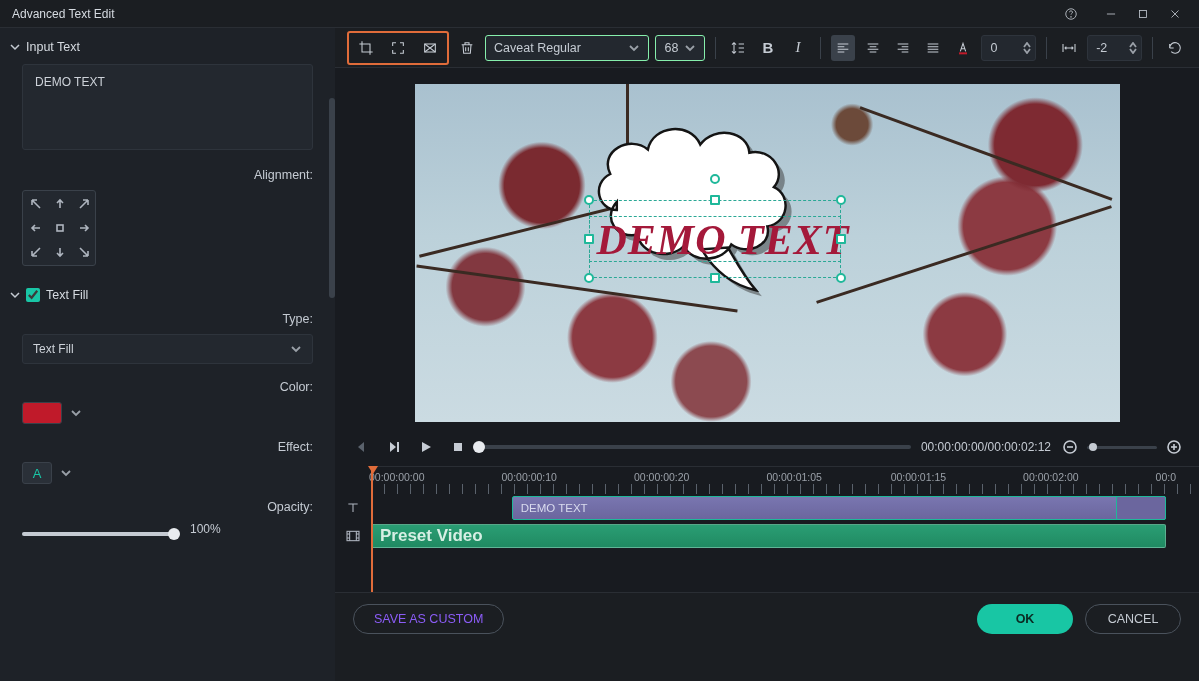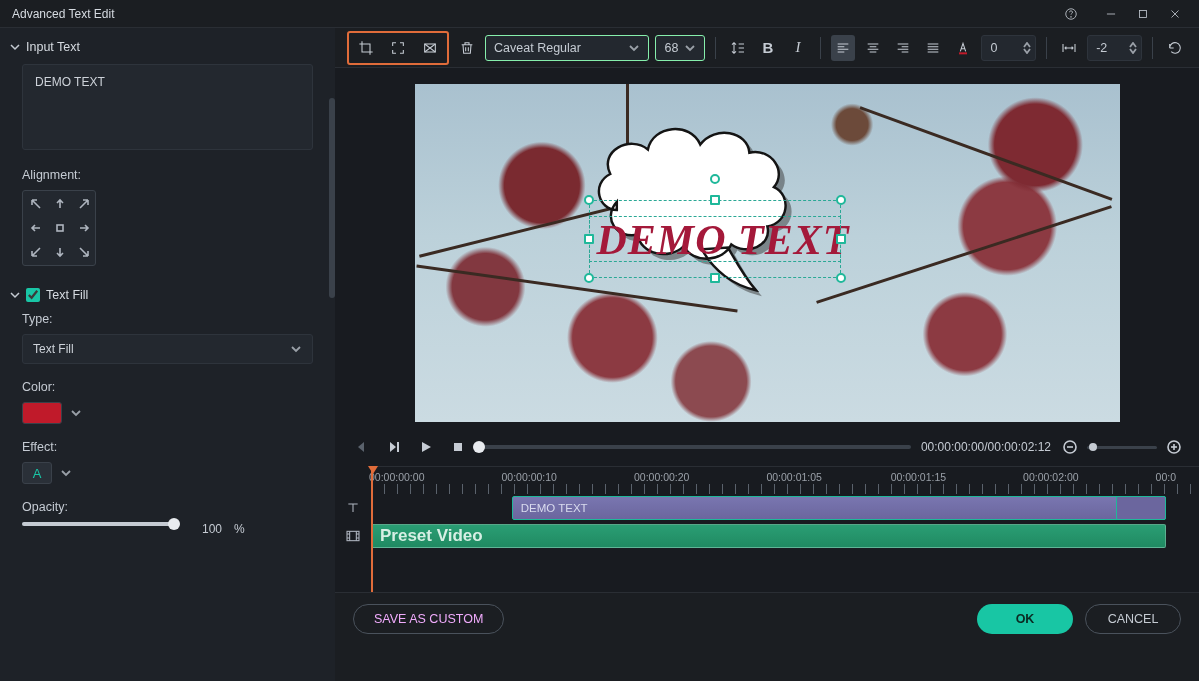--- a/index.html
+++ b/index.html
@@ -21,31 +21,31 @@
   .left { width:335px; background:#1e2228; display:flex; flex-direction:column; }
   .tabs { height:40px; display:flex; align-items:center; gap:22px; padding:0 18px; border-bottom:1px solid #2a2e34; font-size:13px; }
   .tab { color:#c5cbd3; cursor:pointer; padding:6px 0; }
   .tab.active { color:#19c6a6; border-bottom:2px solid #19c6a6; }
   .left-scroll { flex:1; overflow:auto; padding:4px 0 20px 0; }
   .section-head { display:flex; align-items:center; gap:6px; padding:8px 12px 4px 10px; font-size:12.5px; color:#d6dbe1; }
   .section-head .disclosure { width:10px; height:10px; }
   .section-head input[type=checkbox] { accent-color:#19c6a6; width:14px; height:14px; }
   .section-body { padding:6px 22px 14px 22px; }
   .textarea-box { width:100%; height:86px; background:#23282f; border:1px solid #2e343c; border-radius:3px; padding:10px 12px; font-size:12px; color:#cdd2d9; resize:none; outline:none; }
-  .label { font-size:12.5px; color:#c5cbd3; margin-bottom:8px; display:block; }
+  .label { font-size:12.5px; color:#c5cbd3; margin-bottom:8px; display:block;text-align:right; }
   .align-grid { display:grid; grid-template-columns:repeat(3,22px); grid-template-rows:repeat(3,22px); gap:2px; width:74px; border:1px solid #3a414a; border-radius:3px; padding:2px; background:#23282f; }
   .align-cell { display:flex; align-items:center; justify-content:center; color:#aeb5bf; cursor:pointer; }
   .align-cell svg { width:12px; height:12px; stroke:#aeb5bf; fill:none; stroke-width:1.6; }
   .select-box { width:100%; height:30px; background:#23282f; border:1px solid #2e343c; border-radius:3px; display:flex; align-items:center; justify-content:space-between; padding:0 10px; font-size:12px; color:#cdd2d9; cursor:pointer; }
   .chev { width:12px; height:12px; display:flex; align-items:center; justify-content:center; }
   .chev svg { width:10px; height:10px; stroke:#9aa0a8; fill:none; stroke-width:1.8; }
   .color-row { display:flex; align-items:center; gap:8px; }
   .color-swatch { width:40px; height:22px; border-radius:3px; border:1px solid #3a414a; }
   .effect-thumb { width:30px; height:22px; background:#2a3038; border:1px solid #3a414a; border-radius:3px; display:flex; align-items:center; justify-content:center; color:#19c6a6; font-size:13px; font-weight:500; }
-  .slider-row { display:flex; align-items:flex-start; gap:12px; }
+  .slider-row { display:flex; align-items:flex-end; }
   .slider { flex:0 0 152px; height:4px; background:#3a414a; border-radius:2px; position:relative; }
   .slider .fill { position:absolute; left:0; top:0; height:100%; background:#c5cbd3; border-radius:2px; }
   .slider .thumb { position:absolute; top:50%; width:12px; height:12px; background:#e8ebef; border-radius:50%; transform:translate(-50%,-50%); }
   .slider-val { font-size:12px; color:#c5cbd3; width:36px; text-align:right; }
   .slider-unit { font-size:12px; color:#c5cbd3; }
   .left-scrollbar { position:absolute; right:0; top:70px; width:6px; height:200px; background:#3a414a; border-radius:3px; }
 
   
   .right { flex:1; display:flex; flex-direction:column; min-width:0; }
 
@@ -118,21 +118,21 @@
   .track-icon svg{width:16px;height:16px;stroke:#aeb5bf;fill:none;stroke-width:1.6;}
   .track-lane { flex:1; height:24px; position:relative; }
   .clip { position:absolute; top:0; height:24px; border-radius:2px; display:flex; align-items:center; padding:0 8px; font-size:11.5px; color:#d9dbee; border:1px solid rgba(255,255,255,.25); }
   .clip.text { background:linear-gradient(#7976b0,#6b669e); border-color:#1fb89a; }
   .clip.text .mini{position:absolute;right:-1px;top:-1px;height:24px;width:50px;background:#6b669e;border:1px solid #1fb89a;border-radius:2px;}
   .clip.video { background:linear-gradient(#2a9e74,#208a62); font-size:17px; color:#d6efe4;font-weight:bold; }
 
   
   .footer { height:52px; display:flex; align-items:center; padding:0 18px; gap:12px; background:#1b1e22; border-top:1px solid #2a2e34; }
   .btn { height:30px; padding:0 20px; border-radius:15px; font-size:12.5px; display:flex; align-items:center; justify-content:center; cursor:pointer; }
-  .btn.ghost { border:1px solid #4a525c; color:#f0abfc; }
+  .btn.ghost { border:1px solid #4a525c; color:#8b5cf6; }
   .btn.primary { background:#18c6a4; color:#0b2a22; font-weight:600; min-width:96px; }
   .btn.secondary { border:1px solid #4a525c; color:#c5cbd3; min-width:96px; }
   .footer .spacer{flex:1;}
 
   .left{position:relative;}
 </style>
 </head>
 <body>
 
 <div class="titlebar">

